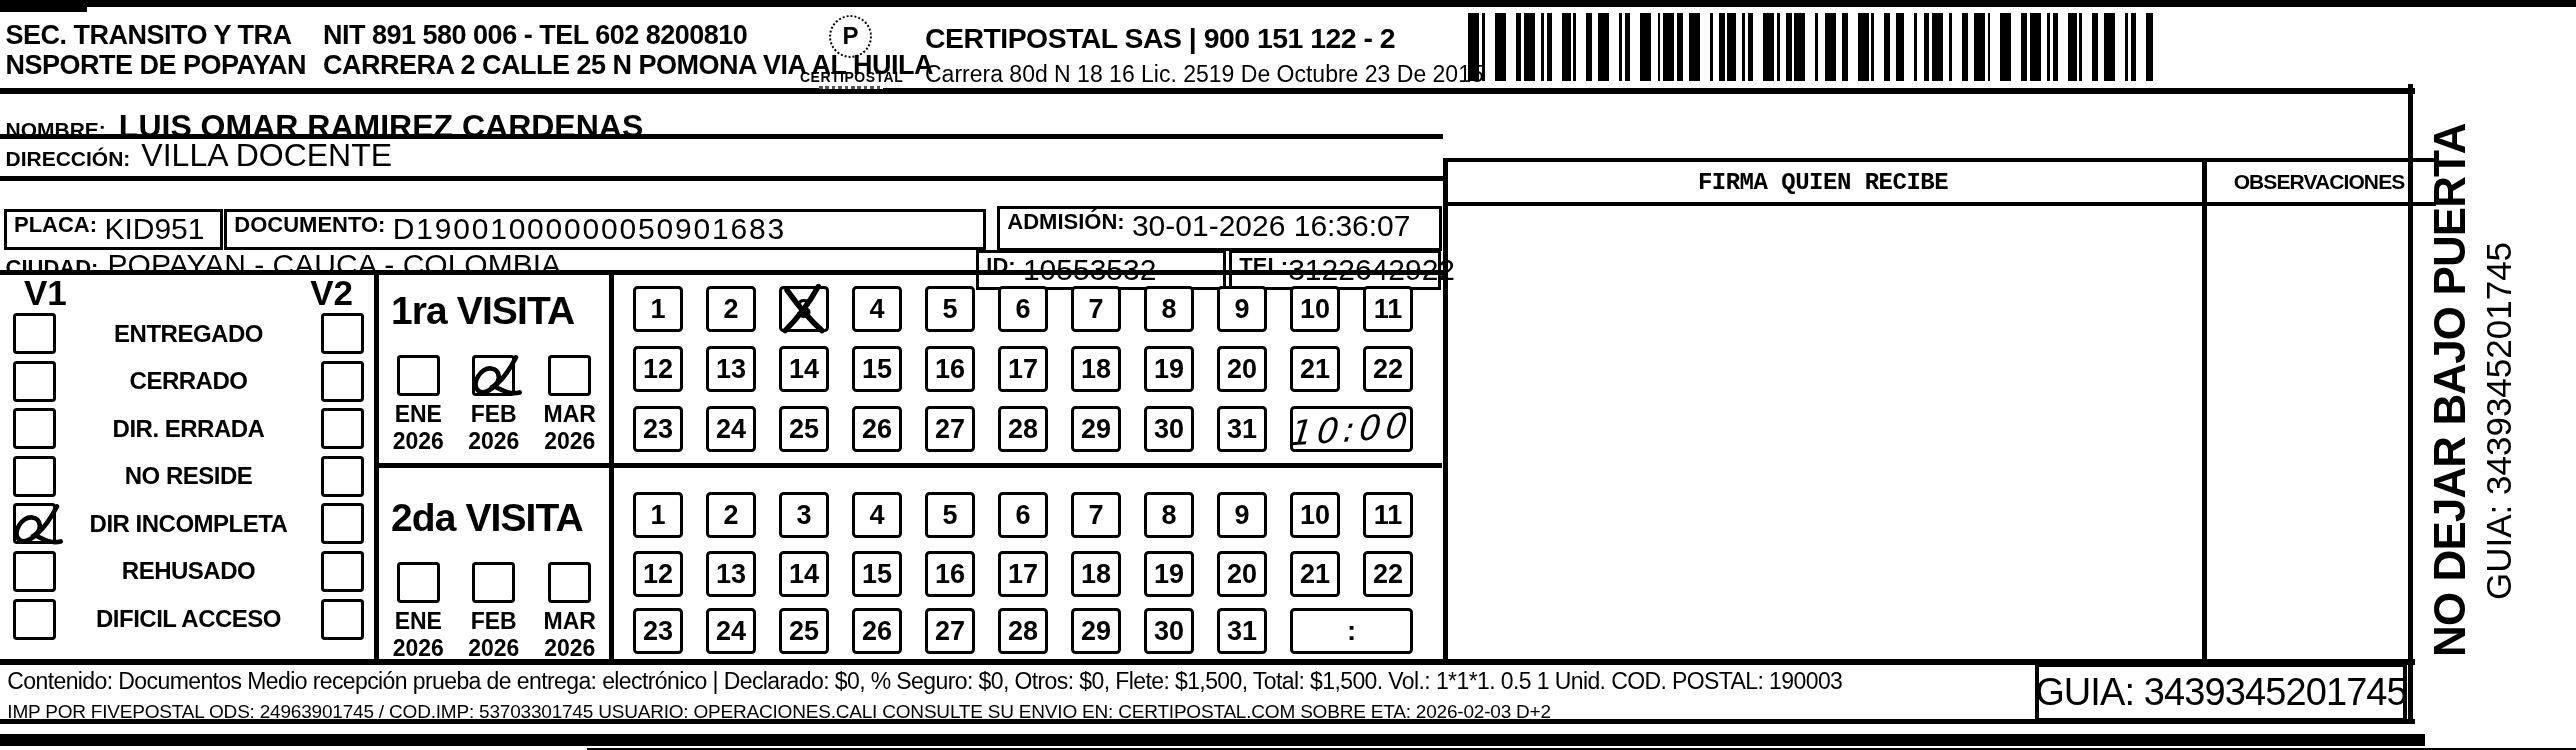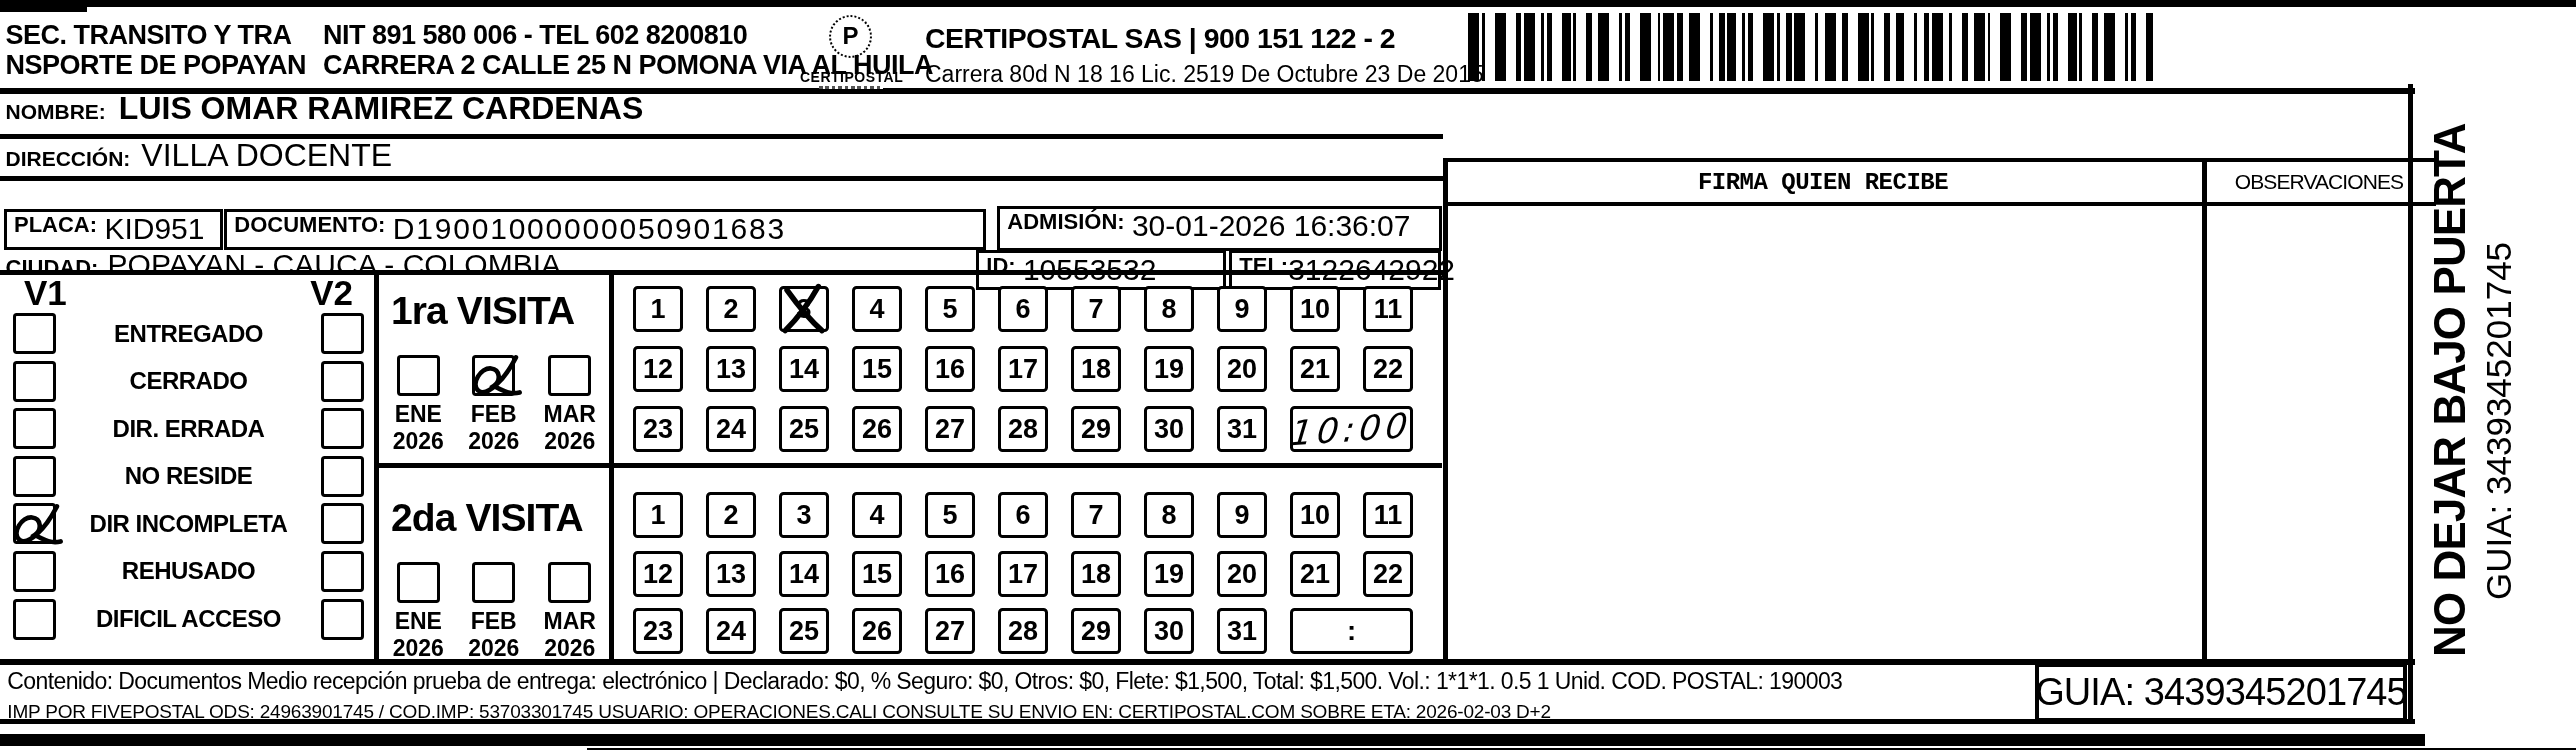--- a/index.html
+++ b/index.html
@@ -18,21 +18,21 @@
   #logo .lname{font-size:14px;font-weight:700;letter-spacing:0.5px;margin-top:11px;}
   #logo .squig{height:2.8px;width:64px;margin:1.8px auto 0;background:repeating-linear-gradient(90deg,#555 0 3.7px,#fff 3.7px 6.4px);}
   #carrier{left:925px;top:22px;white-space:nowrap;}
   #carrier .l1{font-size:28.4px;font-weight:700;letter-spacing:-0.5px;}
   #carrier .l2{font-size:23px;font-weight:400;margin-top:5.5px;}
   #barcode{left:1468px;top:13px;width:771px;height:68px;display:flex;align-items:stretch;}
   #barcode i{display:block;height:100%;background:#000;}
   
   .flabel{font-weight:700;}
   .row-line{display:flex;align-items:baseline;white-space:nowrap;}
-  #row-nombre{left:5.5px;top:90px;}
+  #row-nombre{left:5.5px;top:108px;}
   #row-nombre .flabel{font-size:21px;}
   #row-nombre .fval{font-size:32px;margin-left:13px;font-weight:bold;}
   #row-dir{left:5.5px;top:137px;}
   #row-dir .flabel{font-size:21px;}
   #row-dir .fval{font-size:32px;margin-left:11px;}
   #row-tipo{left:5.5px;top:177px;}
   #row-tipo .flabel{font-size:22px;}
   #row-tipo .fval{font-size:30px;margin-left:11px;}
   .fieldbox{position:absolute;border:3.7px solid #000;display:flex;align-items:flex-start;white-space:nowrap;background:#fff;}
   .fieldbox .flabel{font-size:22px;margin:0 7.3px 0 7.3px;}
@@ -44,21 +44,21 @@
   #row-ciudad{left:5.5px;top:248px;}
   #row-ciudad .flabel{font-size:22px;}
   #row-ciudad .fval{font-size:30px;margin-left:9.2px;}
   #box-id{left:976px;top:250px;width:244px;height:34px;}
   #box-tel{left:1229px;top:250px;width:206px;height:34px;}
   #box-tel .flabel{margin-right:0;}
   
   #firma-header{left:1443px;top:158px;width:760px;height:40px;border-top:4.6px solid #000;border-bottom:4.6px solid #000;
     display:flex;align-items:center;justify-content:center;font-size:24px;font-weight:700;letter-spacing:-0.5px;font-family:Liberation Mono, monospace;}
   #obs-header{left:2202px;top:158px;width:234px;height:40px;border-top:4.6px solid #000;border-bottom:4.6px solid #000;
-    display:flex;align-items:center;justify-content:center;font-size:21px;font-weight:400;letter-spacing:-0.9px;}
+    display:flex;align-items:center;justify-content:center;font-size:21px;font-weight:700;letter-spacing:-0.9px;}
   
   #status-head{left:13px;top:273px;width:351px;display:flex;justify-content:space-between;
     padding:0 11px;box-sizing:border-box;font-size:35px;font-weight:700;}
   #status-rows{left:13px;top:312px;width:351px;}
   .st-row{display:flex;align-items:center;margin-bottom:4.6px;height:43px;}
   .st-label{flex:1;text-align:center;font-size:24px;font-weight:700;letter-spacing:-0.5px;}
   .cbox{position:relative;width:37px;height:35px;border:3.7px solid #000;border-radius:3.7px;background:#fff;flex:0 0 auto;}
   .cbox svg{position:absolute;left:-7.3px;top:-7.3px;overflow:visible;}
   
   .visit-panel{position:absolute;left:378px;width:231px;height:188px;}

